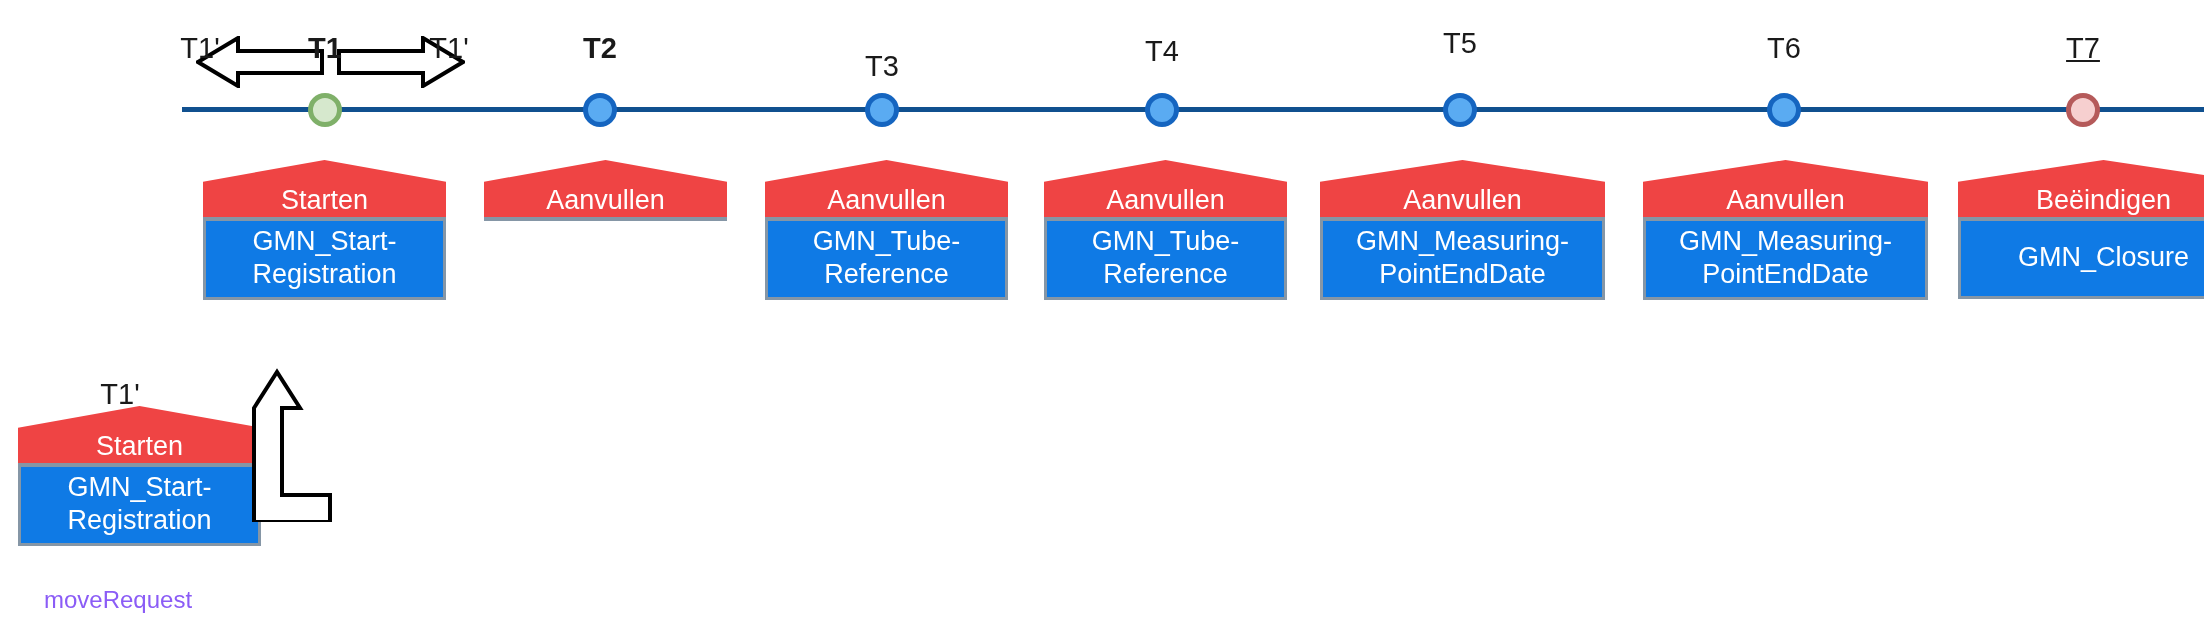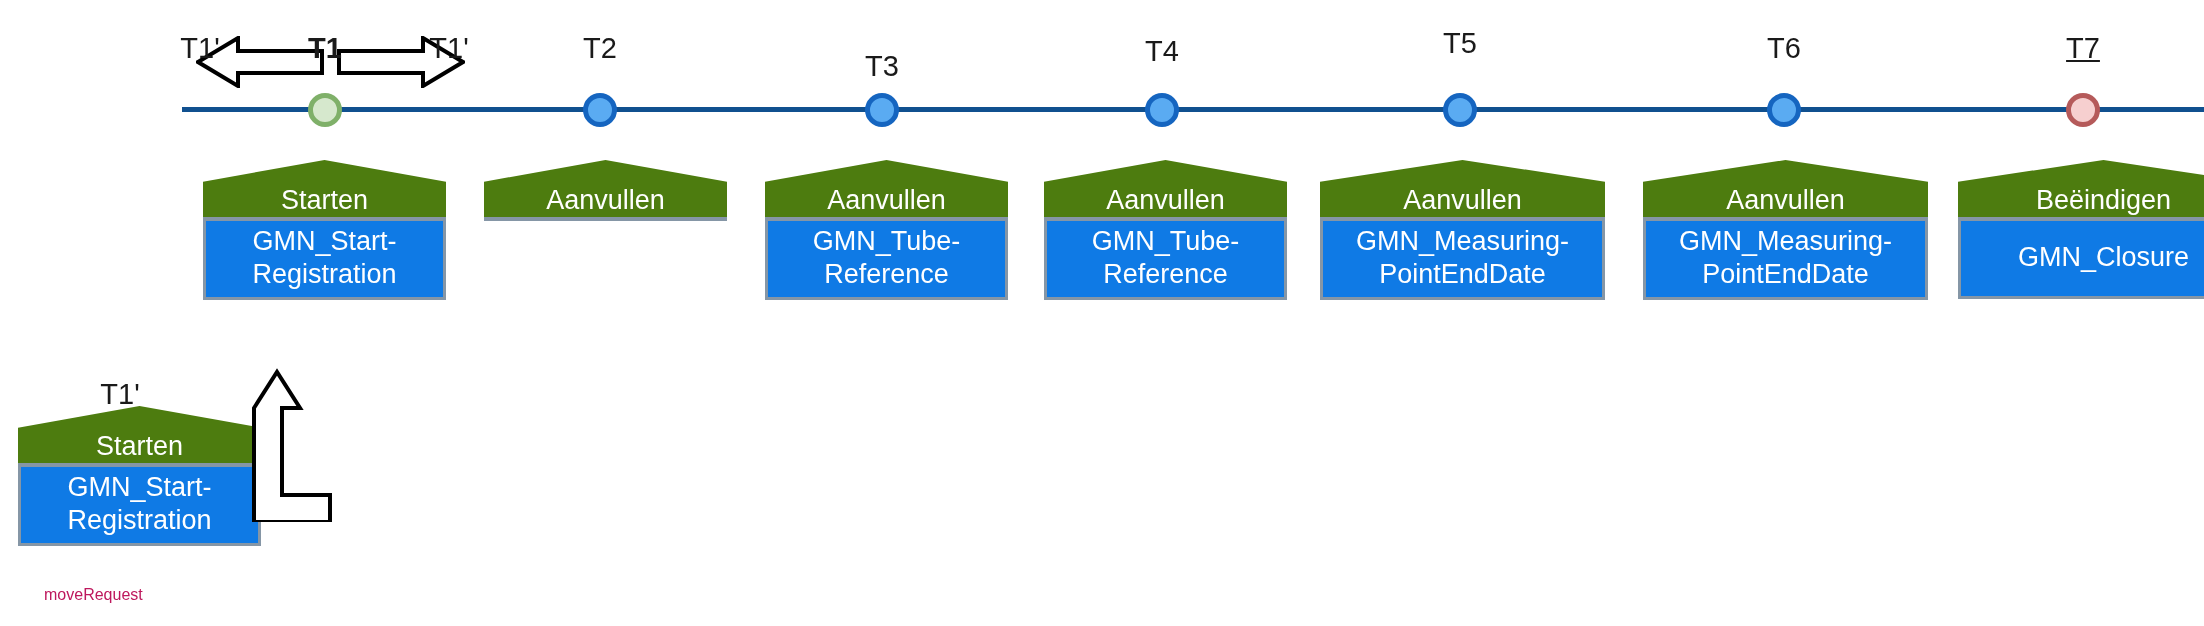--- a/index.html
+++ b/index.html
@@ -52,21 +52,21 @@
   .arrow-shape{position:absolute;}
 
   
   .msgbox{
     position:absolute;
     width:243px;
   }
   .msgbox .head{
     position:relative;
     height:57px;
-    background:#4d7c0f;
+    background:#ef4444;
     -webkit-clip-path:polygon(0% 100%, 0% 38%, 50% 0%, 100% 38%, 100% 100%);
     clip-path:polygon(0% 100%, 0% 38%, 50% 0%, 100% 38%, 100% 100%);
     display:flex;align-items:flex-end;justify-content:center;
   }
   .msgbox .head .htxt{
     display:block;
     width:100%;
     text-align:center;
     color:#ffffff;
     font-size:27px;
@@ -102,22 +102,22 @@
     color:#ffffff;
     font-size:27px;
     line-height:33px;
     text-align:center;
     white-space:pre-line;
   }
 
   
   .callout-label{
     position:absolute;
-    font-size:16px;
-    color:#be185d;
+    font-size:24px;
+    color:#8b5cf6;
     white-space:nowrap;
   }
 
   
   .connector{position:absolute;}
 </style>
 </head>
 <body>
 
 <div id="stage">
@@ -133,21 +133,21 @@
   <div class="arrow-shape" style="left:337px; top:36px; width:128px; height:52px;">
     <svg width="128" height="52" viewBox="0 0 128 52">
       <polygon points="126,26 86,2 86,15 2,15 2,37 86,37 86,50" fill="#ffffff" stroke="#000000" stroke-width="4"></polygon>
     </svg>
   </div>
 
   <div class="tick-label" style="left:200px; top:6px;">T1'</div>
   <div class="tick-label" style="left:325px; top:6px;font-weight:bold;">T1</div>
   <div class="tick-label" style="left:449px; top:6px;">T1'</div>
 
-  <div class="tick-label" style="left:600px; top:6px;">T2</div>
+  <div class="tick-label" style="left:600px; top:6px;font-weight:bold;">T2</div>
   <div class="tick-label" style="left:882px; top:24px;">T3</div>
   <div class="tick-label" style="left:1162px; top:9px;">T4</div>
   <div class="tick-label" style="left:1460px; top:1px;">T5</div>
   <div class="tick-label" style="left:1784px; top:6px;">T6</div>
   <div class="tick-label" style="left:2083px; top:6px;text-decoration:underline;">T7</div>
 
   <div class="node start" style="left:308px; top:93px;"></div>
   <div class="node" style="left:583px; top:93px;"></div>
   <div class="node" style="left:865px; top:93px;"></div>
   <div class="node" style="left:1145px; top:93px;"></div>

